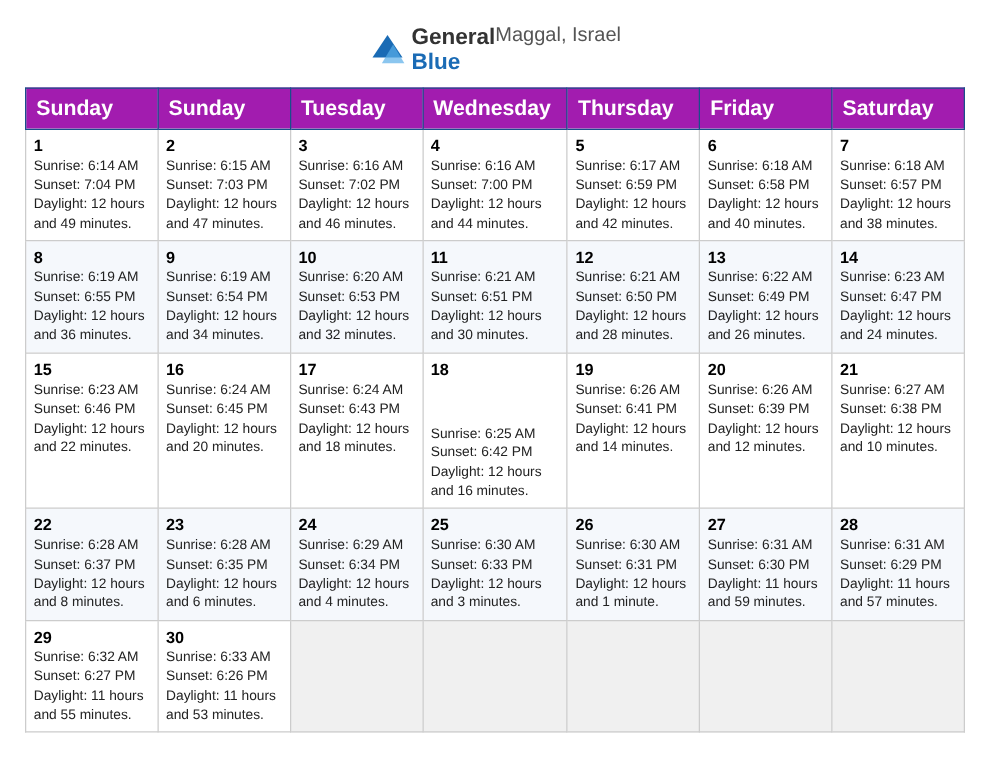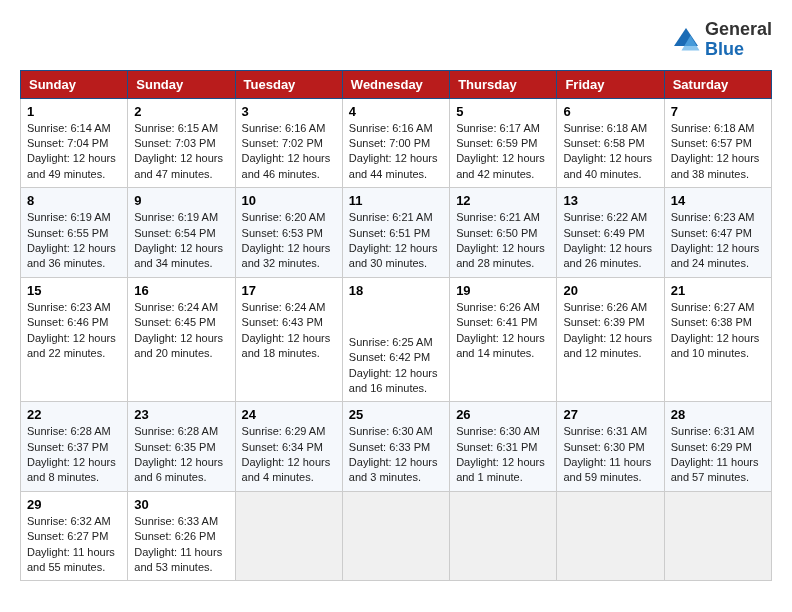--- a/index.html
+++ b/index.html
@@ -5,21 +5,21 @@
     * { box-sizing: border-box; margin: 0; padding: 0; }
     body {
       font-family: Arial, sans-serif;
       background: #fff;
       width: 792px;
       min-height: 612px;
       padding: 20px;
     }
     .header {
       display: flex;
-      justify-content: flex-end;
+      justify-content: center;
       align-items: flex-start;
       margin-bottom: 10px;
     }
     .logo {
       display: flex;
       align-items: center;
       gap: 4px;
     }
     .logo-text {
       font-size: 18px;
@@ -43,25 +43,25 @@
     .location {
       font-size: 16px;
       color: #555;
     }
     table {
       width: 100%;
       border-collapse: collapse;
       font-size: 11px;
     }
     thead tr th {
-      background-color: #b91c1c;
+      background-color: #a21caf;
       color: #fff;
       text-align: left;
       padding: 6px 8px;
-      font-size: 13px;
+      font-size: 17px;
       font-weight: bold;
       border: 1px solid #1a4f8a;
     }
     tbody tr td {
       border: 1px solid #ccc;
       vertical-align: top;
       padding: 5px 6px;
       height: 80px;
       background: #fff;
     }
@@ -91,20 +91,21 @@
     <svg class="logo-icon" viewBox="0 0 40 40">
       <polygon points="20,4 36,28 4,28" fill="#1a6bb5"></polygon>
       <polygon points="26,14 38,34 14,34" fill="#5aaee8" opacity="0.7"></polygon>
     </svg>
     <div class="logo-text">
       <span class="logo-general">General</span><br>
       <span class="logo-blue">Blue</span>
     </div>
   </div>
   <div class="title-block">
+    <div class="location">Maggal, Israel</div>
   </div>
 </div>
 
 <table>
   <thead>
     <tr>
     <th>Sunday</th>
         <th>Sunday</th>
         <th>Tuesday</th>
         <th>Wednesday</th>

